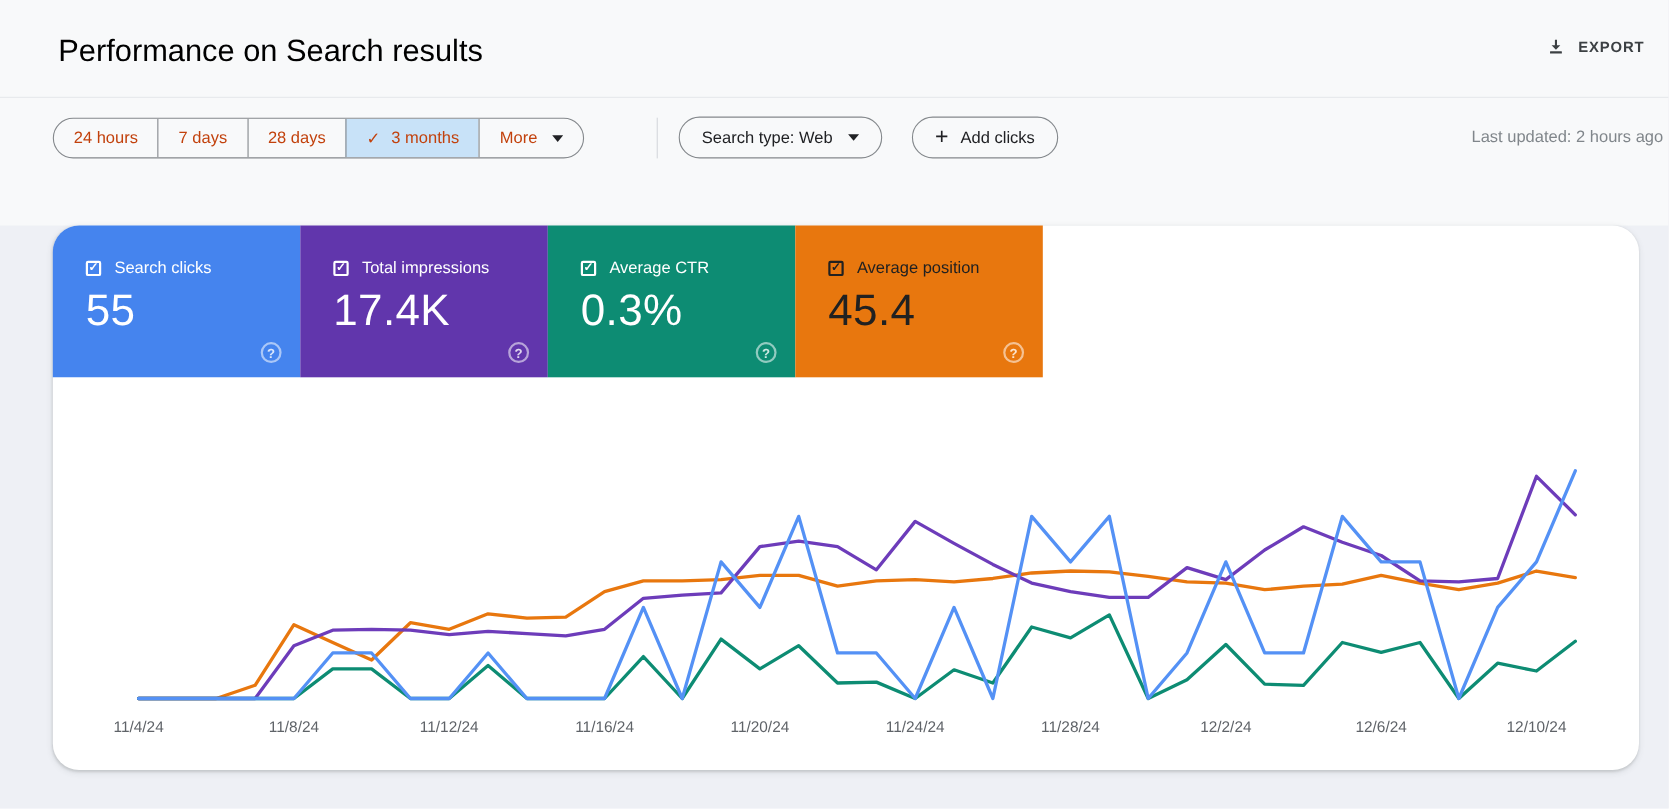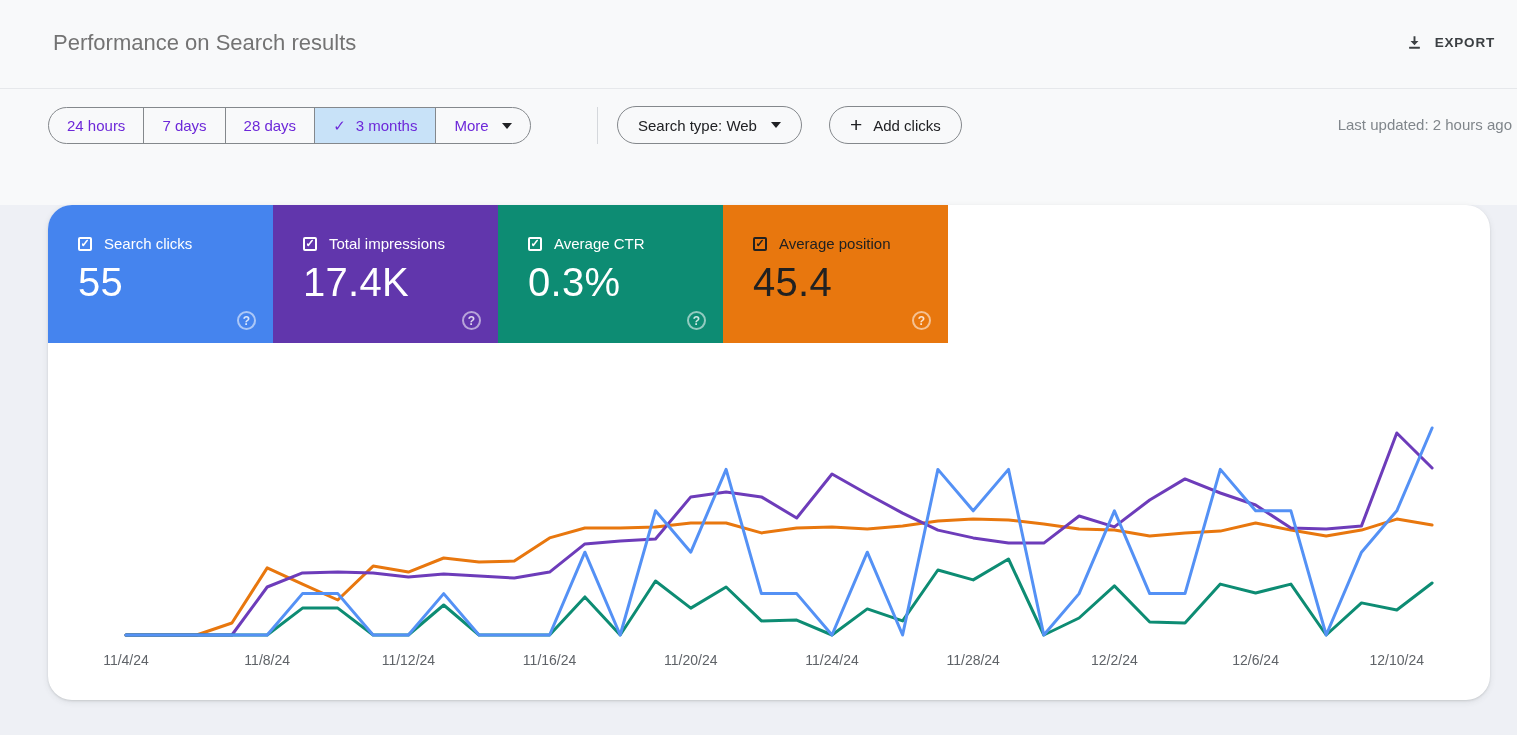--- a/index.html
+++ b/index.html
@@ -1,30 +1,30 @@
 <!DOCTYPE html>
 <html><head>
 <meta charset="utf-8">
 <style>
   * { box-sizing: border-box; }
   body { margin:0; background:#eef0f5; font-family:"Liberation Sans", sans-serif; color:#202124; }
   .page { position:relative; width:1517px; height:735px; overflow:hidden; background:#eef0f5; }
   .top-band { position:absolute; left:0; top:0; width:1517px; height:205px; background:#f8f9fa; }
-  .page-title { position:absolute; left:53px; top:30px; margin:0; font-size:22px; font-weight:400; color:#737373; }
+  .page-title { position:absolute; left:53px; top:30px; margin:0; font-size:28px; font-weight:400; color:#000000; }
   .export-btn { position:absolute; right:16px; top:32px; display:flex; align-items:center; gap:11px;
     background:none; border:none; cursor:pointer; font-family:inherit;
     font-size:13.5px; font-weight:700; letter-spacing:.8px; color:#3c4043; }
   .export-btn svg { display:block; }
   .header-divider { position:absolute; left:0; top:88px; width:1517px; height:1px; background:#e6e8eb; }
 
   .seg-group { position:absolute; left:48px; top:107px; height:37px; display:flex; align-items:stretch;
     border:1px solid #84888c; border-radius:19px; overflow:hidden; background:#f8f9fa; }
   .seg { display:flex; align-items:center; justify-content:flex-end; gap:10px; padding:0 18px;
     border:none; border-left:1px solid #84888c; background:transparent; cursor:pointer;
-    font-family:inherit; font-size:15px; color:#6d28d9; white-space:nowrap; }
+    font-family:inherit; font-size:15px; color:#c2410c; white-space:nowrap; }
   .seg:first-child { border-left:none; }
   .seg.sel { background:#c8e2f8; }
   .chk { font-size:15px; font-weight:400; }
   .caret { width:0; height:0; border-left:5px solid transparent; border-right:5px solid transparent;
     border-top:6px solid #202124; display:inline-block; margin-left:3px; }
   .vdiv { position:absolute; left:597px; top:107px; width:1px; height:37px; background:#d5d8dc; }
   .pill { position:absolute; top:106px; height:38px; display:flex; align-items:center; gap:11px; padding:16px 20px;
     border:1px solid #84888c; border-radius:19px; background:#f8f9fa; cursor:pointer;
     font-family:inherit; font-size:15px; color:#202124; white-space:nowrap; }
   .pill-search { left:617px; }

